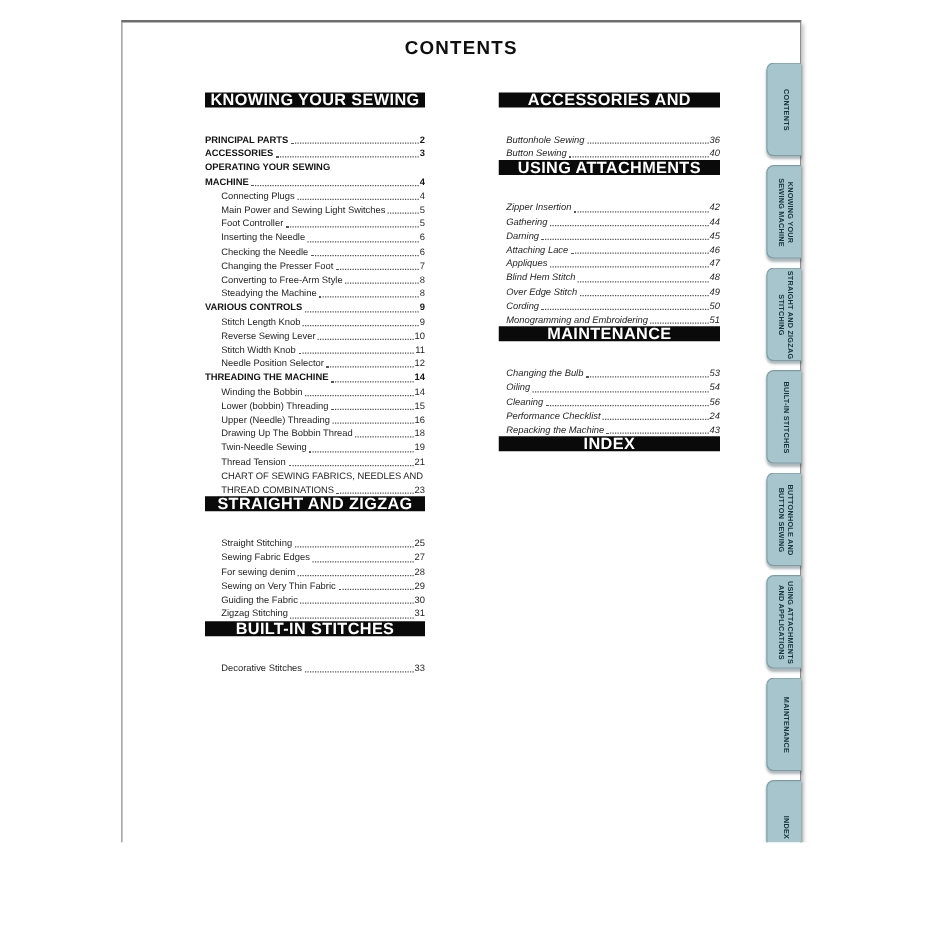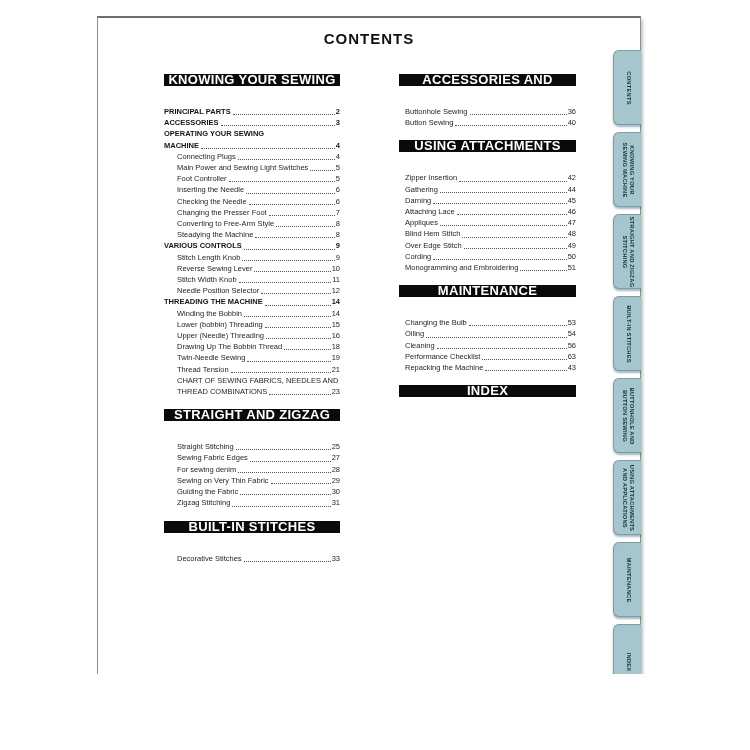--- a/index.html
+++ b/index.html
@@ -6,29 +6,29 @@
   .canvas{position:relative;width:750px;height:674px;background:#ffffff;overflow:hidden;
           font-family:"Liberation Sans",sans-serif;}
   .page{position:absolute;left:97px;top:16px;width:542px;height:706px;background:#ffffff;
         border:1px solid #8e8e8e;border-top:2px solid #6e6e6e;
         box-shadow:2px 3px 3px rgba(0,0,0,0.22);}
   .title{position:absolute;top:12px;left:0;width:100%;text-align:center;
          font-size:15px;font-weight:bold;letter-spacing:1px;color:#101010;}
   .col{position:absolute;top:56px;}
   .col-left{left:66px;width:176px;}
   .col-right{left:301px;width:177px;}
-  .section{margin-top:12px;}
+  .section{}
   .section:first-child{margin-top:0;}
   .section-bar{height:12px;background:#0a0a0a;color:#ffffff;text-align:center;
                font-size:13px;font-weight:bold;line-height:12px;letter-spacing:0.3px;}
   .entries{padding-top:20px;}
   .row{display:flex;align-items:flex-end;font-size:7.5px;line-height:11.2px;color:#1f1f1f;}
   .row.top{font-weight:bold;color:#141414;}
   .col-left .row.sub{margin-left:13px;}
-  .col-right .row.sub{margin-left:6px;}
+  .col-right .row.sub{margin-left:6px;font-style:italic;}
   .label{white-space:nowrap;}
   .leader{flex:1;min-width:3px;border-bottom:1px dotted #555;margin:0 1px 2px 2px;height:0;}
   .pagenum{white-space:nowrap;}
   .tabs{position:absolute;top:0;right:-1px;width:28px;height:706px;}
   .tab{position:absolute;right:0;width:27px;height:73px;background:#a6c5cd;
        border:1px solid #7e9ca4;border-right:none;border-radius:6px 0 0 6px;
        box-shadow:0 2px 2px rgba(20,50,60,0.35);}
   .tab-rot{position:absolute;width:73px;height:27px;left:50%;top:50%;
            transform:translate(-50%,-50%) rotate(90deg);
            display:flex;flex-direction:column;justify-content:center;align-items:center;
@@ -299,21 +299,21 @@
               <span class="pagenum">54</span>
             </div>
             <div class="row sub">
               <span class="label">Cleaning</span>
               <span class="leader"></span>
               <span class="pagenum">56</span>
             </div>
             <div class="row sub">
               <span class="label">Performance Checklist</span>
               <span class="leader"></span>
-              <span class="pagenum">63</span>
+              <span class="pagenum">24</span>
             </div>
             <div class="row sub">
               <span class="label">Repacking the Machine</span>
               <span class="leader"></span>
               <span class="pagenum">43</span>
             </div>
           </div>
         </div>
         <div class="section">
           <div class="section-bar"><span>INDEX</span></div>

